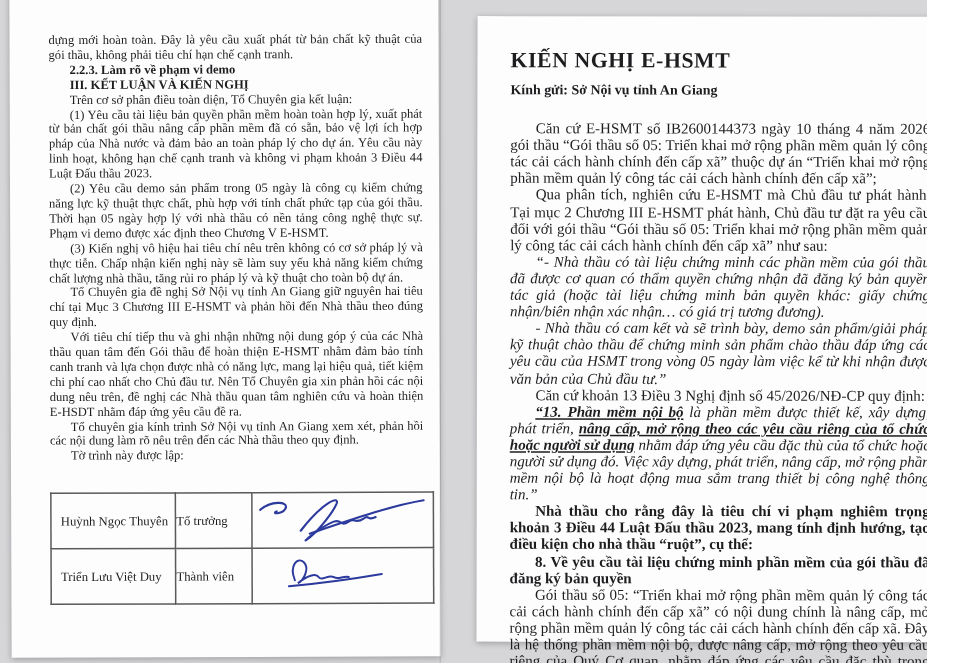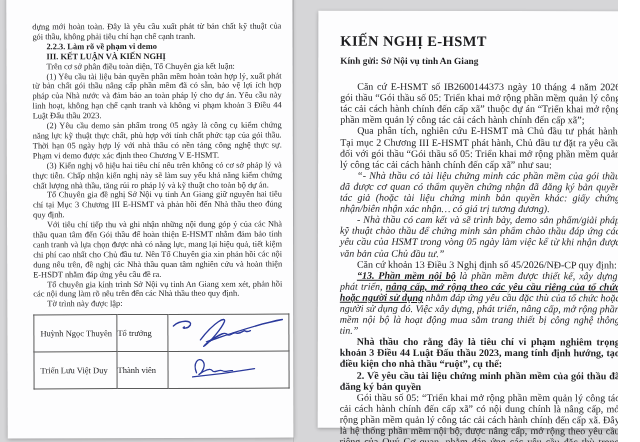--- a/index.html
+++ b/index.html
@@ -35,21 +35,21 @@
   .title{
     text-align:center;font-weight:bold;
     font-size:14.5px !important;line-height:16px !important;
     letter-spacing:.4px;margin-bottom:7px !important;text-indent:0;
   }
   .kg{
     text-align:center;font-weight:bold;
     font-size:9.3px !important;margin-bottom:14px !important;text-indent:0;
   }
   .sig-table{
-    border-collapse:collapse;margin-top:5px;width:248px;
+    border-collapse:collapse;margin-top:19px;width:248px;
     table-layout:fixed;
   }
   .sig-table td{
     border:1px solid #5a5a5a;font-size:8.5px;
     vertical-align:middle;padding:0;
   }
   .sig-table .c-name{width:76px;padding-left:6px;height:36px;}
   .sig-table .c-role{width:50px;text-align:left;}
   .sig-table .c-sign{width:120px;}
   .sig-svg{display:block;margin:0 auto;overflow:visible;}
@@ -114,17 +114,17 @@
     <p class="kg">Kính gửi: Sở Nội vụ tỉnh An Giang</p>
     <p class="ind-r">Căn cứ E-HSMT số IB2600144373 ngày 10 tháng 4 năm 2026 gói thầu “Gói thầu số 05: Triển khai mở rộng phần mềm quản lý công tác cải cách hành chính đến cấp xã” thuộc dự án “Triển khai mở rộng phần mềm quản lý công tác cải cách hành chính đến cấp xã”;</p>
     <p class="ind-r">Qua phân tích, nghiên cứu E-HSMT mà Chủ đầu tư phát hành. Tại mục 2 Chương III E-HSMT phát hành, Chủ đầu tư đặt ra yêu cầu đối với gói thầu “Gói thầu số 05: Triển khai mở rộng phần mềm quản lý công tác cải cách hành chính đến cấp xã” như sau:</p>
     <p class="ind-r it">“- Nhà thầu có tài liệu chứng minh các phần mềm của gói thầu đã được cơ quan có thẩm quyền chứng nhận đã đăng ký bản quyền tác giả (hoặc tài liệu chứng minh bản quyền khác: giấy chứng nhận/biên nhận xác nhận… có giá trị tương đương).</p>
     <p class="ind-r it">- Nhà thầu có cam kết và sẽ trình bày, demo sản phẩm/giải pháp kỹ thuật chào thầu để chứng minh sản phẩm chào thầu đáp ứng các yêu cầu của HSMT trong vòng 05 ngày làm việc kể từ khi nhận được văn bản của Chủ đầu tư.”</p>
     <p class="ind-r">Căn cứ khoản 13 Điều 3 Nghị định số 45/2026/NĐ-CP quy định:</p>
     <p class="ind-r it">
       <span class="bu">“13. Phần mềm nội bộ</span><span> là phần mềm được thiết kế, xây dựng, phát triển, </span><span class="bu">nâng cấp, mở rộng theo các yêu cầu riêng của tổ chức hoặc người sử dụng</span><span> nhằm đáp ứng yêu cầu đặc thù của tổ chức hoặc người sử dụng đó. Việc xây dựng, phát triển, nâng cấp, mở rộng phần mềm nội bộ là hoạt động mua sắm trang thiết bị công nghệ thông tin.”</span>
     </p>
     <p class="ind-r b">Nhà thầu cho rằng đây là tiêu chí vi phạm nghiêm trọng khoản 3 Điều 44 Luật Đấu thầu 2023, mang tính định hướng, tạo điều kiện cho nhà thầu “ruột”, cụ thể:</p>
-    <p class="ind-r b">2. Về yêu cầu tài liệu chứng minh phần mềm của gói thầu đã đăng ký bản quyền</p>
+    <p class="ind-r b">8. Về yêu cầu tài liệu chứng minh phần mềm của gói thầu đã đăng ký bản quyền</p>
     <p class="ind-r">Gói thầu số 05: “Triển khai mở rộng phần mềm quản lý công tác cải cách hành chính đến cấp xã” có nội dung chính là nâng cấp, mở rộng phần mềm quản lý công tác cải cách hành chính đến cấp xã. Đây là hệ thống phần mềm nội bộ, được nâng cấp, mở rộng theo yêu cầu riêng của Quý Cơ quan, nhằm đáp ứng các yêu cầu đặc thù trong công tác cải cách hành chính. Với loại phần mềm này, sản phẩm cuối cùng là kết quả xây dựng theo yêu cầu riêng của tổ chức, không phải là hàng hóa/phần mềm sẵn có trên thị trường để có thể đăng ký bản quyền trước rồi mới dự thầu. Thông thường, quyền tác giả đối với mã nguồn, tài liệu, giao diện… được xác lập trong quá trình thực hiện hợp đồng và có thể thực hiện thủ tục đăng ký sau khi sản phẩm đã được hoàn thành, nghiệm thu.</p>
   </div>
 
 </div>
 
 </body></html>

